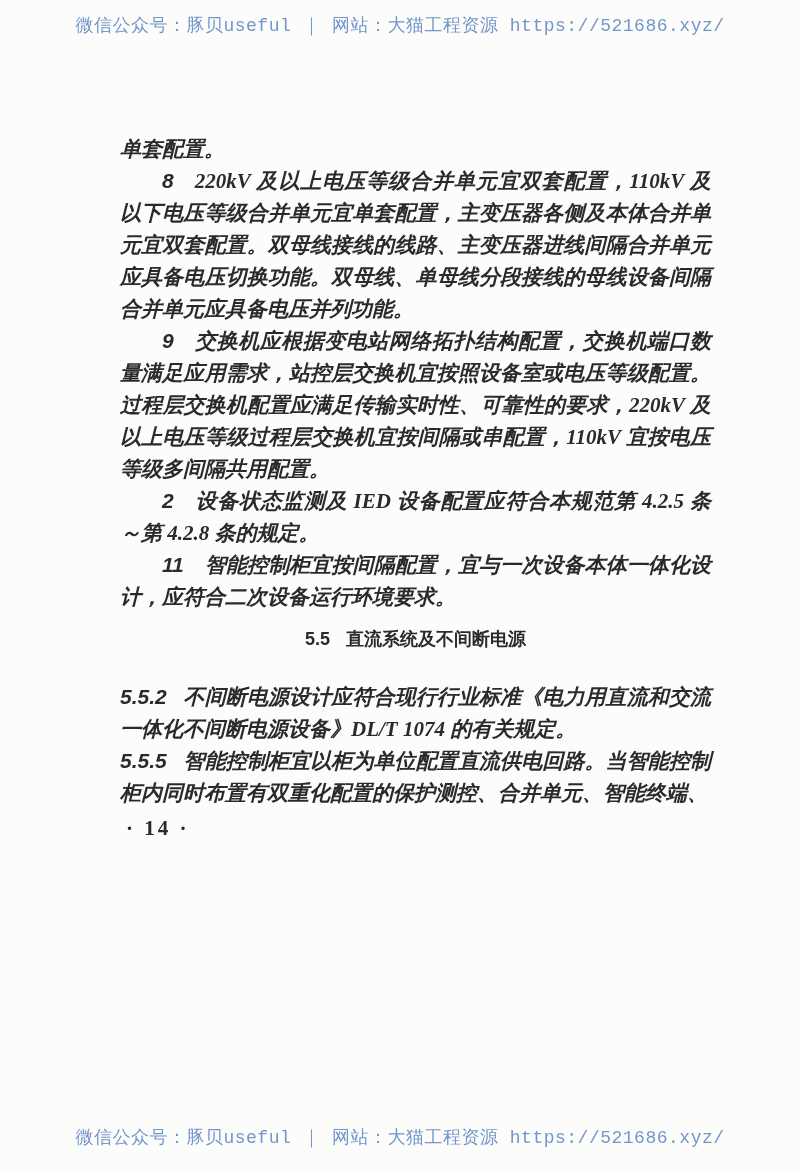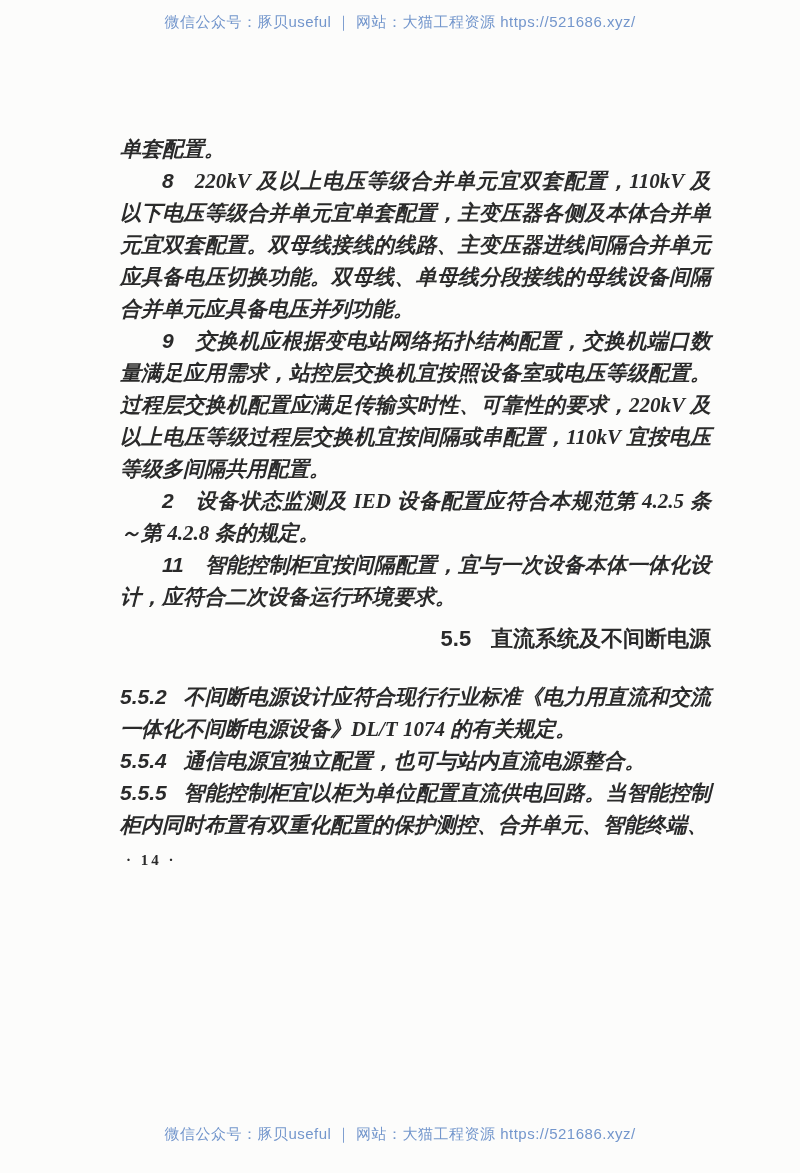--- a/index.html
+++ b/index.html
@@ -14,23 +14,23 @@
     background: #fcfcfb;
     overflow: hidden;
     font-family: "Liberation Serif", "DejaVu Serif", serif;
     color: #2a2a2a;
   }
   .watermark {
     position: absolute;
     left: 0;
     width: 100%;
     text-align: center;
-    font-size: 15px;
+    font-size: 18px;
     letter-spacing: 0.5px;
-    font-family: Liberation Sans, sans-serif;
+    font-family: Liberation Mono, monospace;
   }
   .watermark.header { top: 13px; }
   .watermark.footer { top: 1125px; }
   .content {
     position: absolute;
     left: 120px;
     top: 133px;
     width: 591px;
     font-size: 21px;
     line-height: 32px;
@@ -42,30 +42,30 @@
   .item { text-indent: 2em; }
   .num {
     font-family: "Liberation Sans", "DejaVu Sans", sans-serif;
     font-weight: bold;
     display: inline-block;
   }
   .item .num { padding-right: 1.0em; text-indent: 0; }
   .clause .num { padding-right: 0.8em; }
   h2.section-heading {
     margin: 10px 0 26px 0;
-    font-size: 22px;
+    font-size: 18px;
     line-height: 32px;
     font-weight: bold;
     font-family: "Liberation Sans", "DejaVu Sans", sans-serif;
-    text-align: right;
+    text-align: center;
   }
   h2.section-heading .snum { margin-right: 0.9em; }
   .page-number {
     margin-top: 7px;
-    font-size: 15px;
+    font-size: 21px;
     line-height: 24px;
     letter-spacing: 3px;
     text-align: left;
     text-indent: 6px;
     font-weight: 600;
   }
 </style>
 </head>
 <body>
 
@@ -85,21 +85,20 @@
     <p class="item"><span class="num">2</span><span>设备状态监测及 IED 设备配置应符合本规范第 4.2.5 条～第 4.2.8 条的规定。</span></p>
 
     <p class="item"><span class="num">11</span><span>智能控制柜宜按间隔配置，宜与一次设备本体一体化设计，应符合二次设备运行环境要求。</span></p>
 
     <h2 class="section-heading"><span class="snum">5.5</span><span>直流系统及不间断电源</span></h2>
 
 
     <p class="clause"><span class="num">5.5.2</span><span>不间断电源设计应符合现行行业标准《电力用直流和交流一体化不间断电源设备》DL/T 1074 的有关规定。</span></p>
 
 
-    <p class="clause"><span class="num">5.5.4</span><span>通信电源宜独立配置，也可与站内直流电源整合。</span></p>
 
     <p class="clause"><span class="num">5.5.5</span><span>智能控制柜宜以柜为单位配置直流供电回路。当智能控制柜内同时布置有双重化配置的保护测控、合并单元、智能终端、</span></p>
 
     <div class="page-number">· 14 ·</div>
 
   </div>
 
   <div class="watermark footer" style="color:#7396cc">微信公众号：豚贝useful ｜ 网站：大猫工程资源 https://521686.xyz/</div>
 
 </div>

